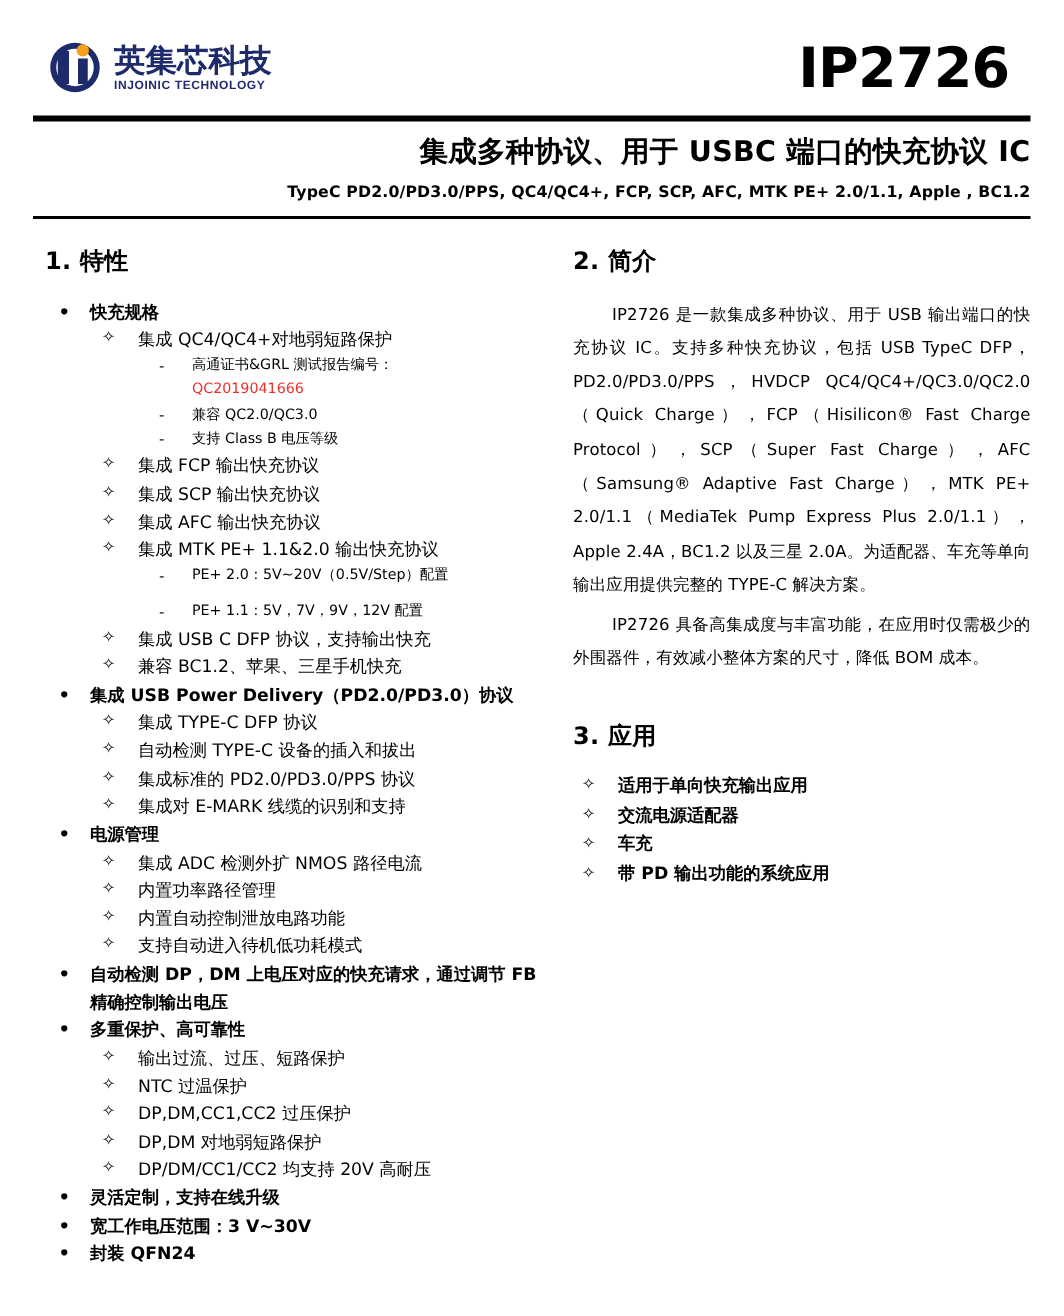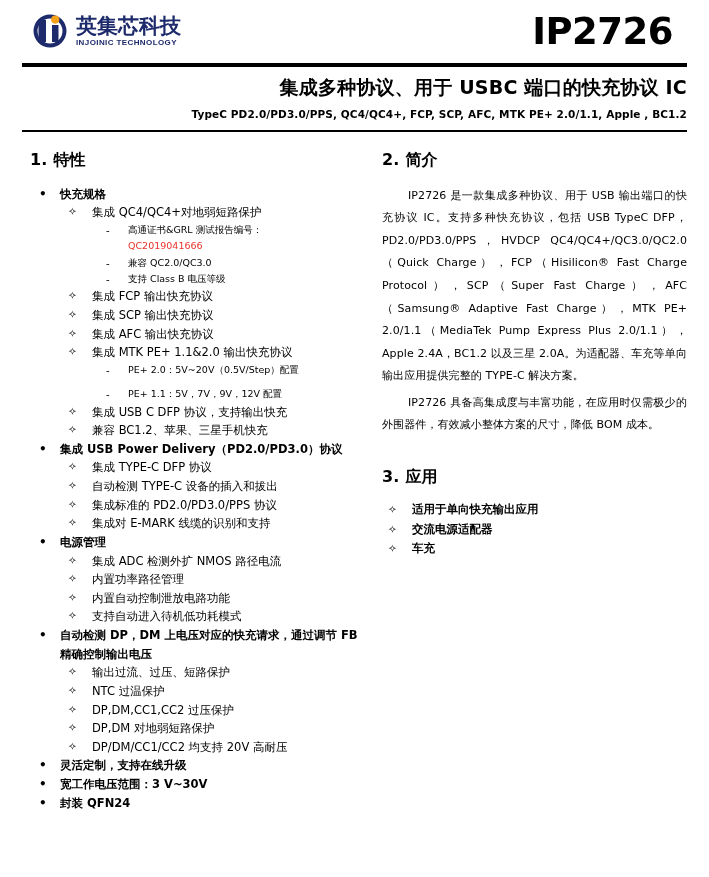--- a/index.html
+++ b/index.html
@@ -23,21 +23,21 @@
     padding: 0 22px;
   }
 
   
   .header {
     position: relative;
     height: 58px;
     display: flex;
     align-items: center;
     justify-content: space-between;
-    padding-top: 2px;
+    padding-top: 16px;
   }
   .logo-block {
     display: flex;
     align-items: center;
     gap: 6px;
     margin-left: 8px;
   }
   .logo-mark {
     width: 40px;
     height: 40px;
@@ -360,20 +360,21 @@
               </li>
               <li class="b2">
                 <span class="b2-text">支持自动进入待机低功耗模式</span>
               </li>
             </ul>
           </li>
           <li class="b1">
             <span class="b1-text">自动检测 DP，DM 上电压对应的快充请求，通过调节 FB 精确控制输出电压</span>
           </li>
           <li class="b1">
+            <span class="b1-text">多重保护、高可靠性</span>
             <ul class="lvl2">
               <li class="b2">
                 <span class="b2-text">输出过流、过压、短路保护</span>
               </li>
               <li class="b2">
                 <span class="b2-text">NTC 过温保护</span>
               </li>
               <li class="b2">
                 <span class="b2-text">DP,DM,CC1,CC2 过压保护</span>
               </li>
@@ -402,17 +403,18 @@
       <div id="intro-paras">
           <p class="intro-p">IP2726 是一款集成多种协议、用于 USB 输出端口的快充协议 IC。支持多种快充协议，包括 USB TypeC DFP，PD2.0/PD3.0/PPS，HVDCP QC4/QC4+/QC3.0/QC2.0（Quick Charge），FCP（Hisilicon® Fast Charge Protocol），SCP（Super Fast Charge），AFC（Samsung® Adaptive Fast Charge），MTK PE+ 2.0/1.1（MediaTek Pump Express Plus 2.0/1.1），Apple 2.4A，BC1.2 以及三星 2.0A。为适配器、车充等单向输出应用提供完整的 TYPE-C 解决方案。</p>
           <p class="intro-p">IP2726 具备高集成度与丰富功能，在应用时仅需极少的外围器件，有效减小整体方案的尺寸，降低 BOM 成本。</p>
         </div>
 
       <h2 class="section-heading app">3. 应用</h2>
       <ul class="applist" id="app-list">
           <li><span>适用于单向快充输出应用</span></li>
           <li><span>交流电源适配器</span></li>
           <li><span>车充</span></li>
+          <li><span>带 PD 输出功能的系统应用</span></li>
         </ul>
     </div>
 
   </div>
 </div>
 
 </body></html>

